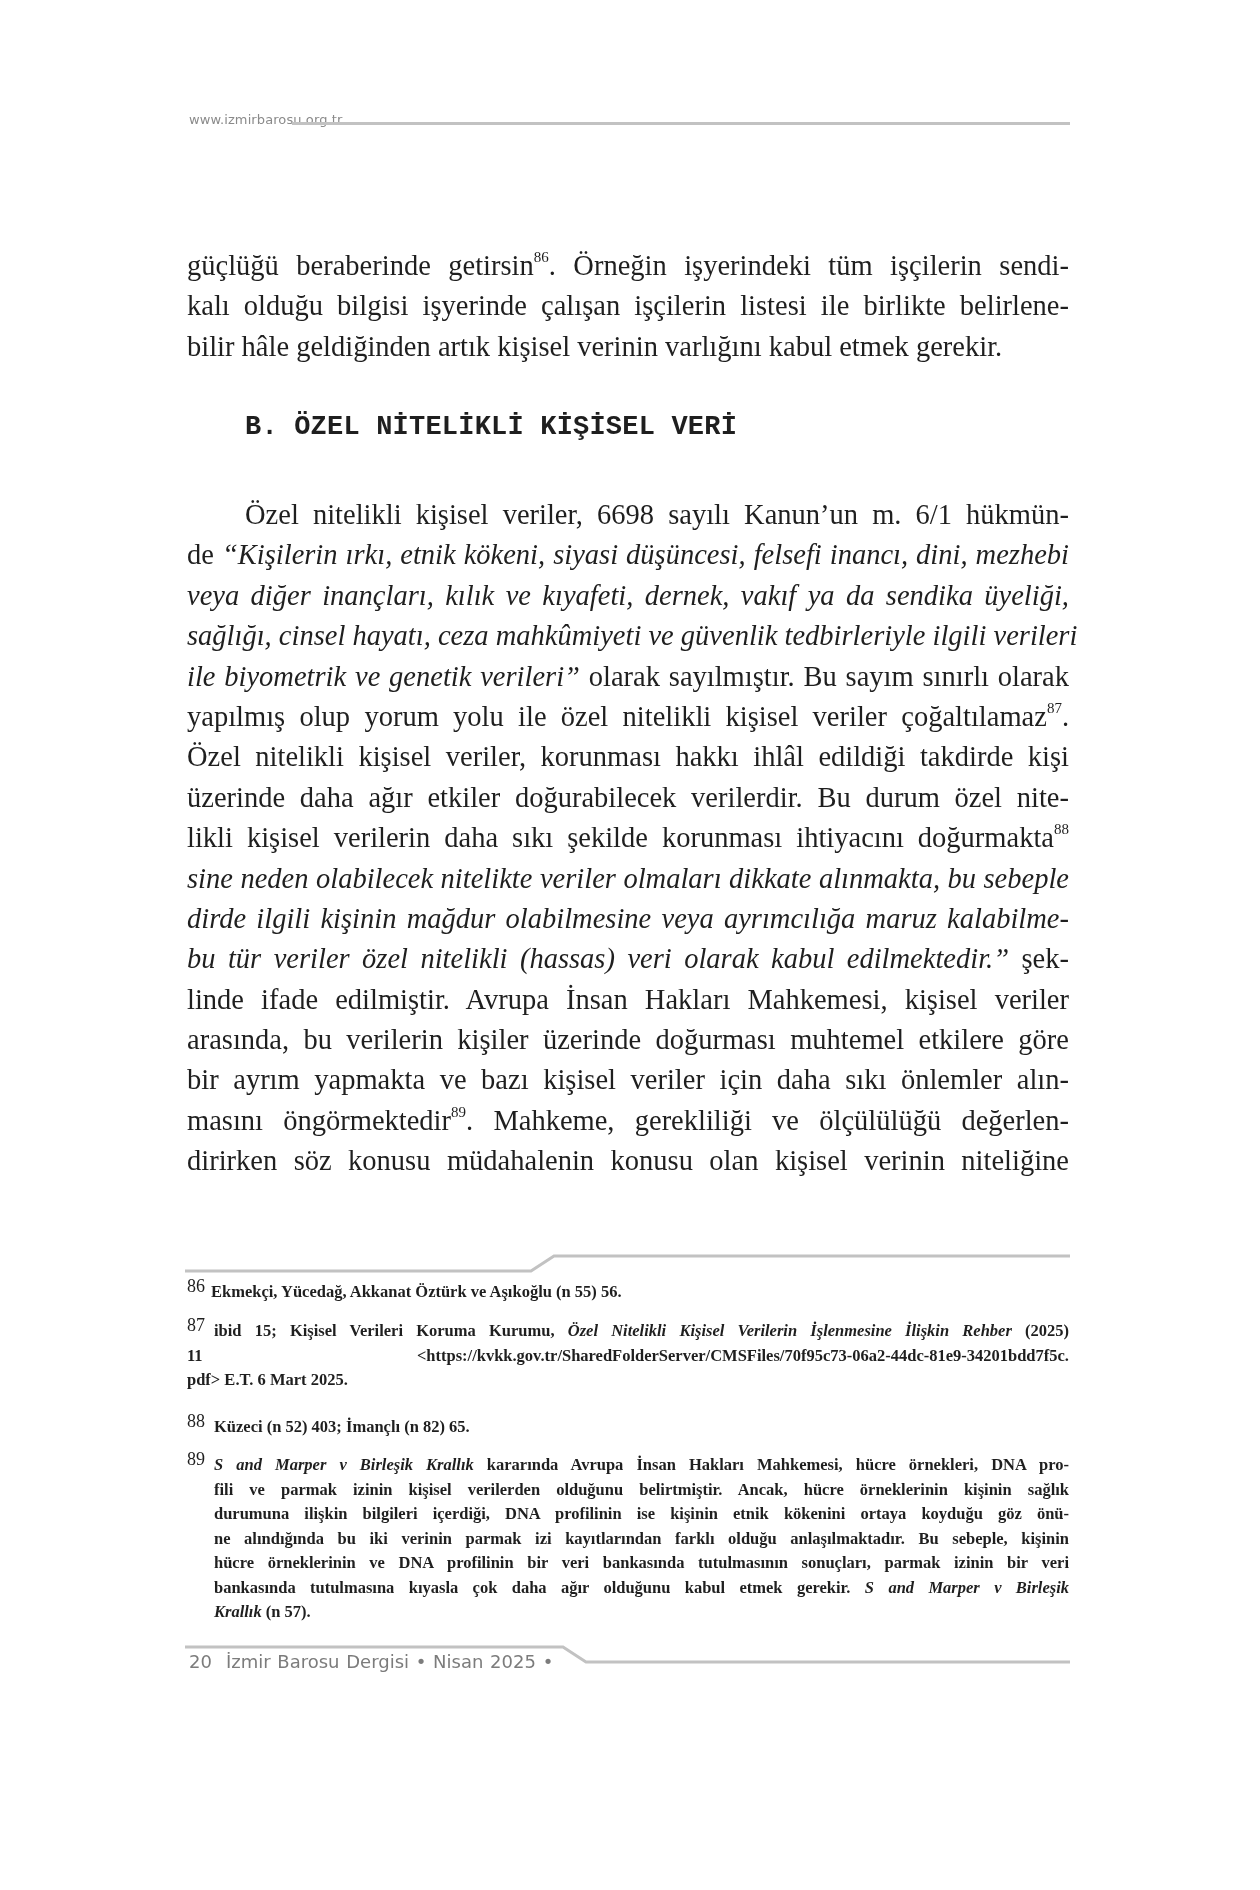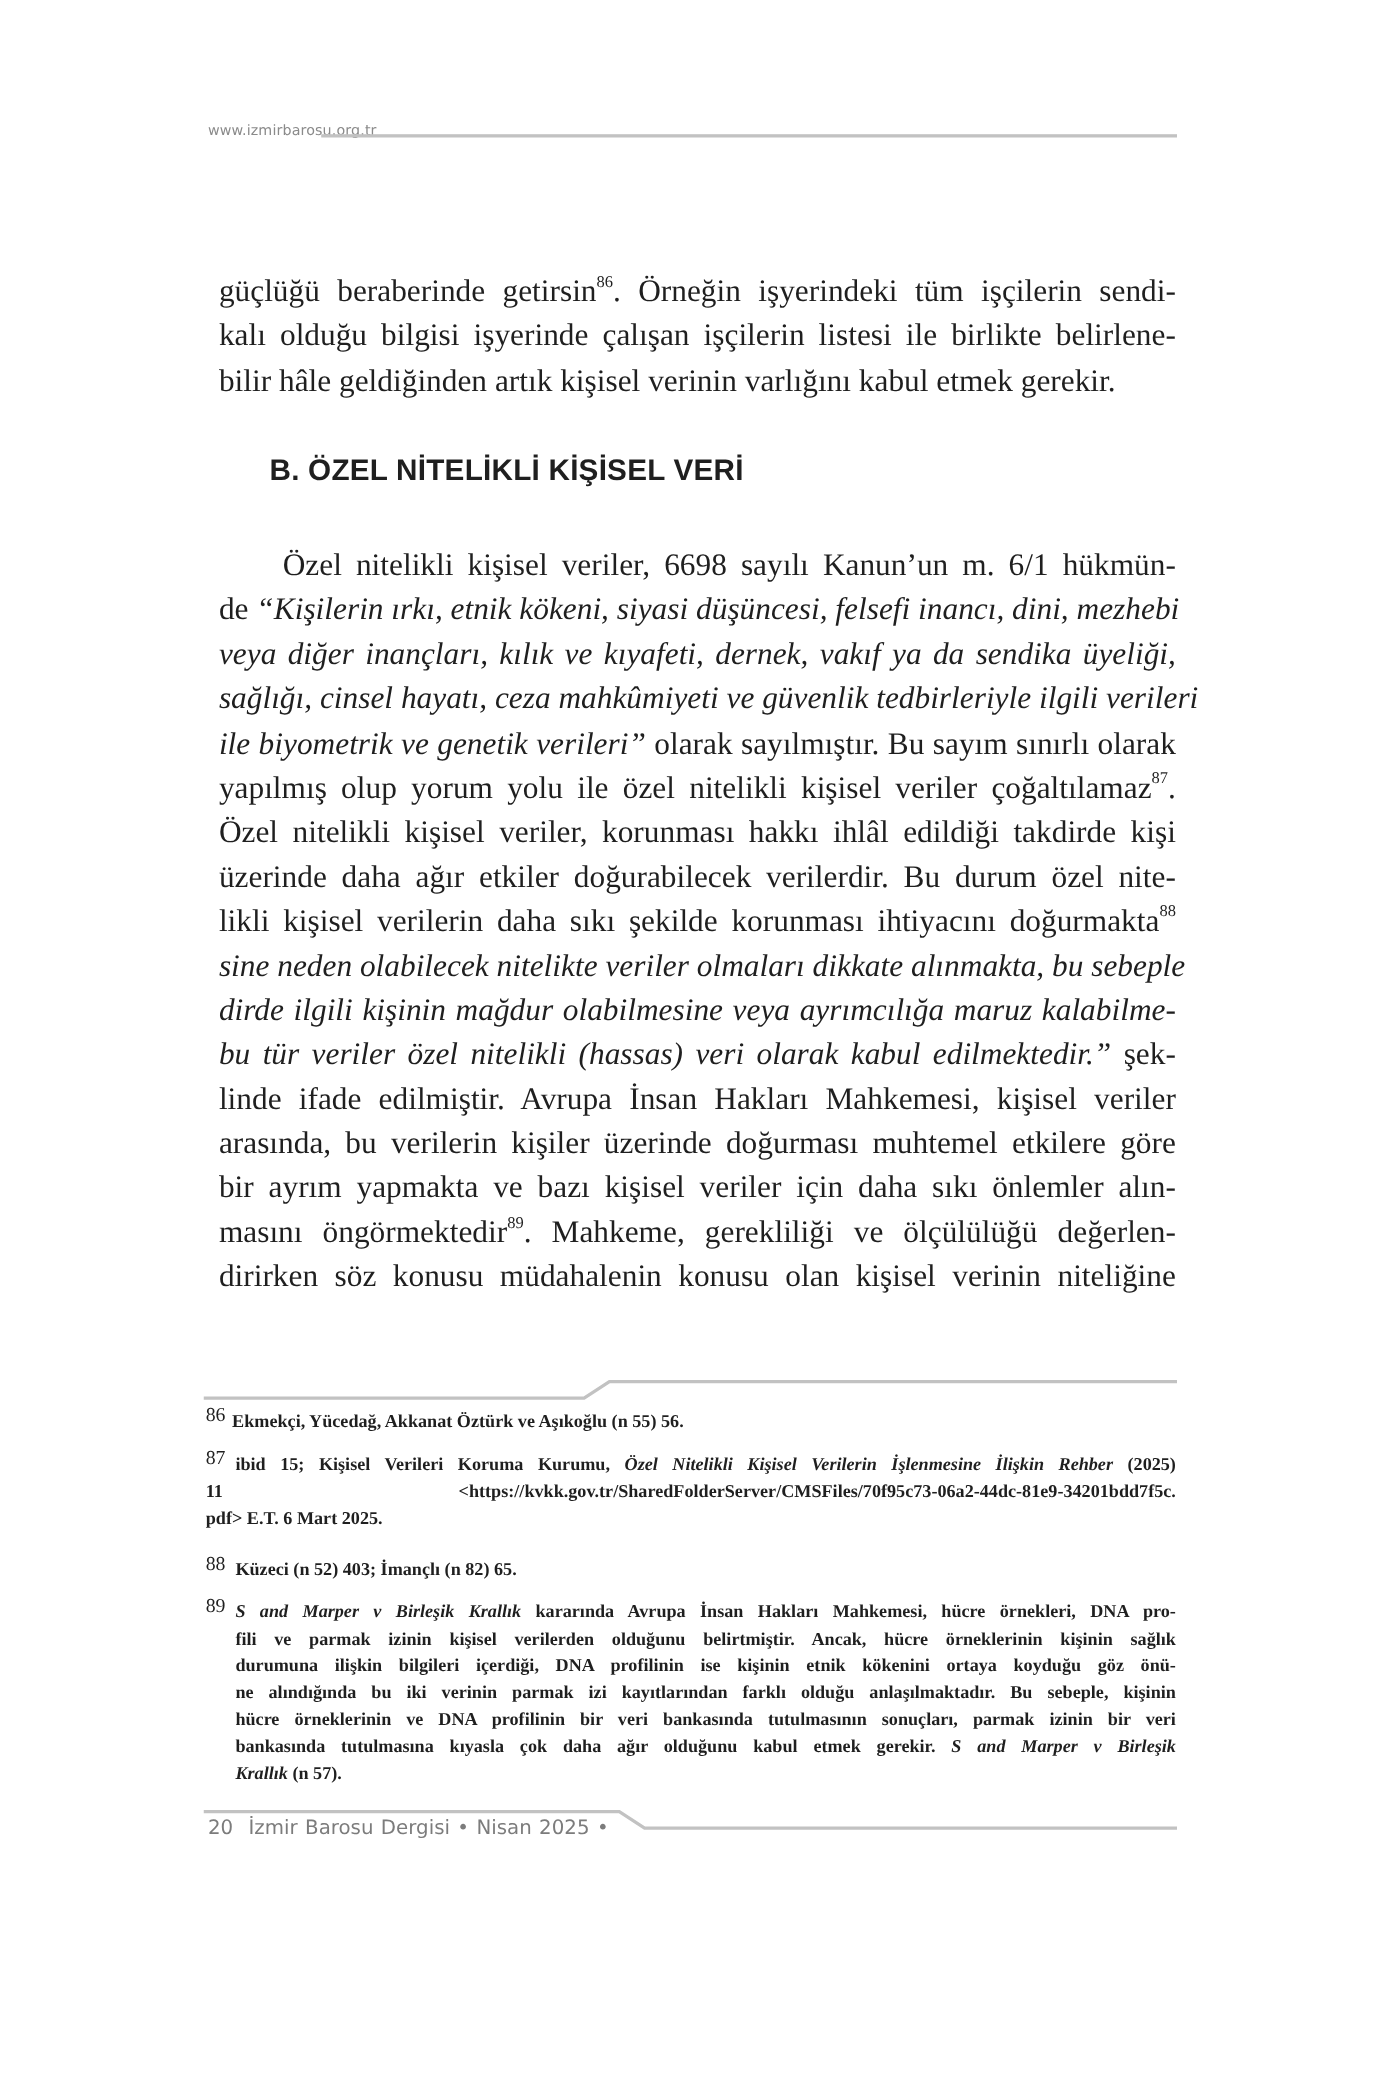--- a/index.html
+++ b/index.html
@@ -9,28 +9,28 @@
     position: absolute; left: 189px; top: 112px;
     font-family: "DejaVu Sans", sans-serif; font-size: 13px; color: #8a8a8a; letter-spacing: 0.1px;
   }
   .header-line { position: absolute; left: 292px; top: 122px; width: 778px; height: 3px; background: #c2c2c2; }
   .body-text {
     position: absolute; left: 187px; width: 882px;
     font-family: "Liberation Serif", "DejaVu Serif", serif; font-size: 28.5px; color: #1f1f1f;
   }
   .line {
     display: block; height: 40.4px; line-height: 40.4px;
-    text-align: justify; text-align-last: justify; white-space: nowrap; overflow: visible; margin-left: 12px;
+    text-align: justify; text-align-last: justify; white-space: nowrap; overflow: visible;
   }
   .line.last { text-align-last: left; }
   .line.indent { text-indent: 58px; }
   sup.fn { font-size: 15px; vertical-align: 13px; line-height: 0; }
   .heading {
     position: absolute; left: 245px; top: 412px;
-    font-family: Liberation Sans, sans-serif; font-weight: bold; font-size: 27px; color: #1f1f1f; letter-spacing: 0.2px;
+    font-family: Liberation Mono, monospace; font-weight: bold; font-size: 27px; color: #1f1f1f; letter-spacing: 0.2px;
   }
   .divider { position: absolute; left: 185px; top: 1250px; }
   .fn-block {
     position: absolute; left: 187px; width: 882px;
     font-family: "Liberation Serif", "DejaVu Serif", serif; font-size: 16.5px; color: #1f1f1f;
   }
   .fn-num { position: absolute; left: 0; font-size: 18px; }
   .fn-text { margin-left: 27px; }
   .fn-line { display: block; height: 24.5px; line-height: 24.5px; text-align: justify; text-align-last: justify; white-space: nowrap; font-weight: bold; }
   .fn-line.last { text-align-last: left; }

